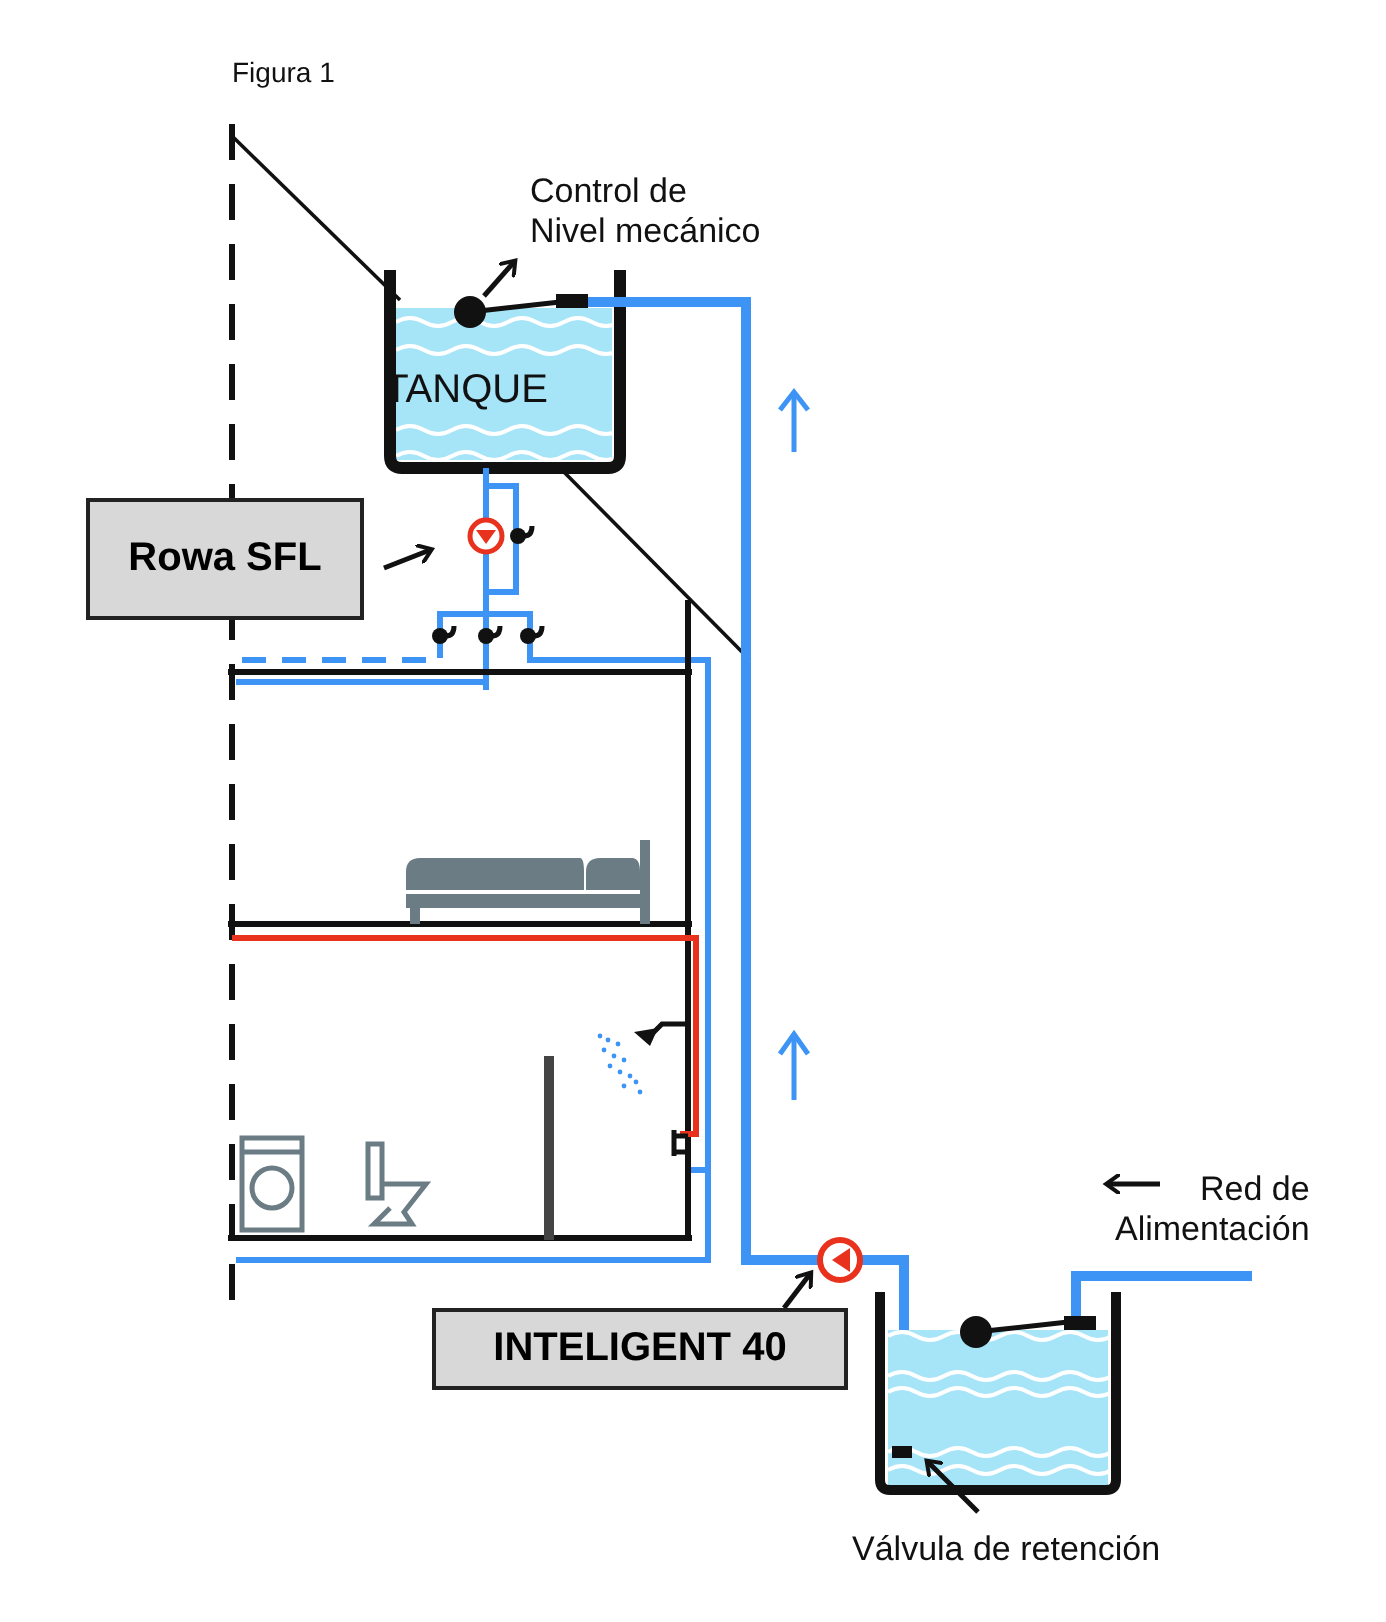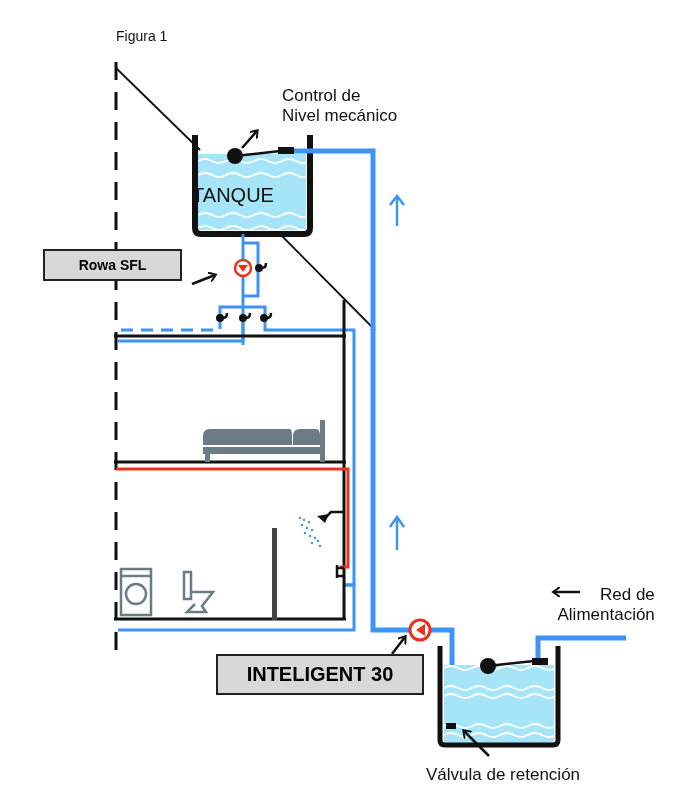--- a/index.html
+++ b/index.html
@@ -1,28 +1,28 @@
 <!DOCTYPE html>
 <html><head>
   <meta charset="utf-8">
   <style>
     html, body { margin: 0; padding: 0; background: #ffffff; }
     body { width: 693px; height: 811px; position: relative; overflow: hidden;
            font-family: "Liberation Sans", sans-serif; }
     #diagram { position: absolute; left: 0; top: 0; width: 693px; height: 811px; }
     .lbl { position: absolute; color: #111; font-family: "Liberation Sans", sans-serif; line-height: 1.15; }
     .title { left: 116px; top: 28px; font-size: 14px; }
-    .ctrl { left: 282px; top: 86px; font-size: 17px; }
+    .ctrl { left: 265px; top: 86px; font-size: 17px; }
     .red { left: 543px; top: 585px; font-size: 17px; text-align: right; }
     .red .r1 { padding-left: 57px; display:block; }
     .valv { left: 426px; top: 765px; font-size: 17px; }
     .tanque { left: 172px; top: 184px; width: 122px; text-align: center; font-size: 20px; font-weight: 400; }
     .box { position: absolute; background: #d8d8d8; border: 2px solid #222; font-weight: bold;
            display: flex; align-items: center; justify-content: center; box-sizing: border-box; }
-    .rowa { left: 43px; top: 249px; width: 139px; height: 32px; font-size: 14px; }
+    .rowa { left: 43px; top: 249px; width: 139px; height: 61px; font-size: 20px; }
     .intel { left: 216px; top: 654px; width: 208px; height: 41px; font-size: 20px; }
   </style>
 </head>
 <body>
 
 <svg id="diagram" viewBox="0 0 693 811" xmlns="http://www.w3.org/2000/svg">
   <defs>
     <marker id="ah" markerWidth="10" markerHeight="10" refX="6" refY="5" orient="auto" markerUnits="userSpaceOnUse">
       <path d="M0,0 L7,5 L0,10" fill="none" stroke="#111" stroke-width="2"></path>
     </marker>
@@ -163,18 +163,18 @@
   <line x1="580" y1="592" x2="554" y2="592" stroke="#111" stroke-width="2.5" marker-end="url(#ah)"></line>
 </svg>
 
 <div class="lbl title">Figura 1</div>
 <div class="lbl ctrl">
   <div>Control de</div>
   <div>Nivel mecánico</div>
 </div>
 <div class="lbl tanque">TANQUE</div>
 <div class="box rowa">Rowa SFL</div>
-<div class="box intel">INTELIGENT 30</div>
+<div class="box intel">INTELIGENT 40</div>
 <div class="lbl red">
   <span class="r1">Red de</span>
   <span>Alimentación</span>
 </div>
 <div class="lbl valv">Válvula de retención</div>
 
 </body></html>

